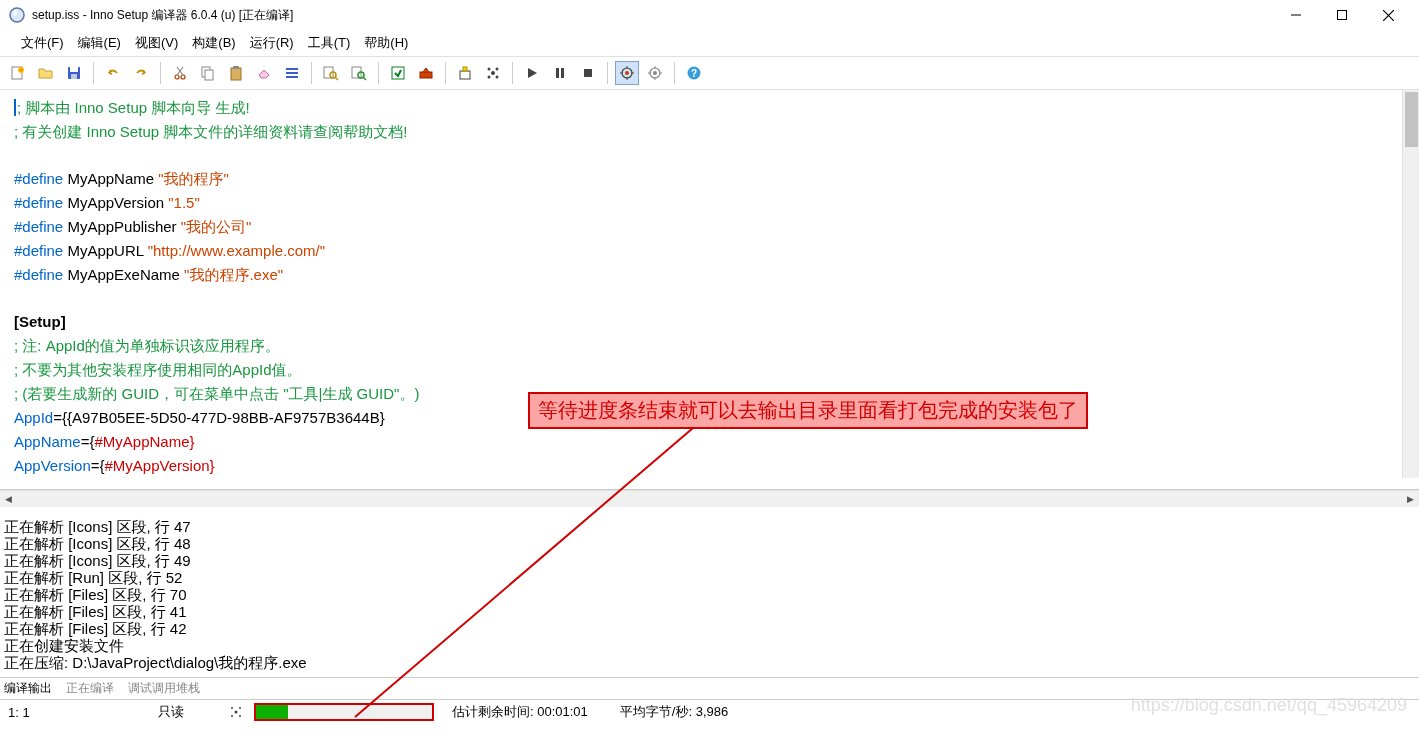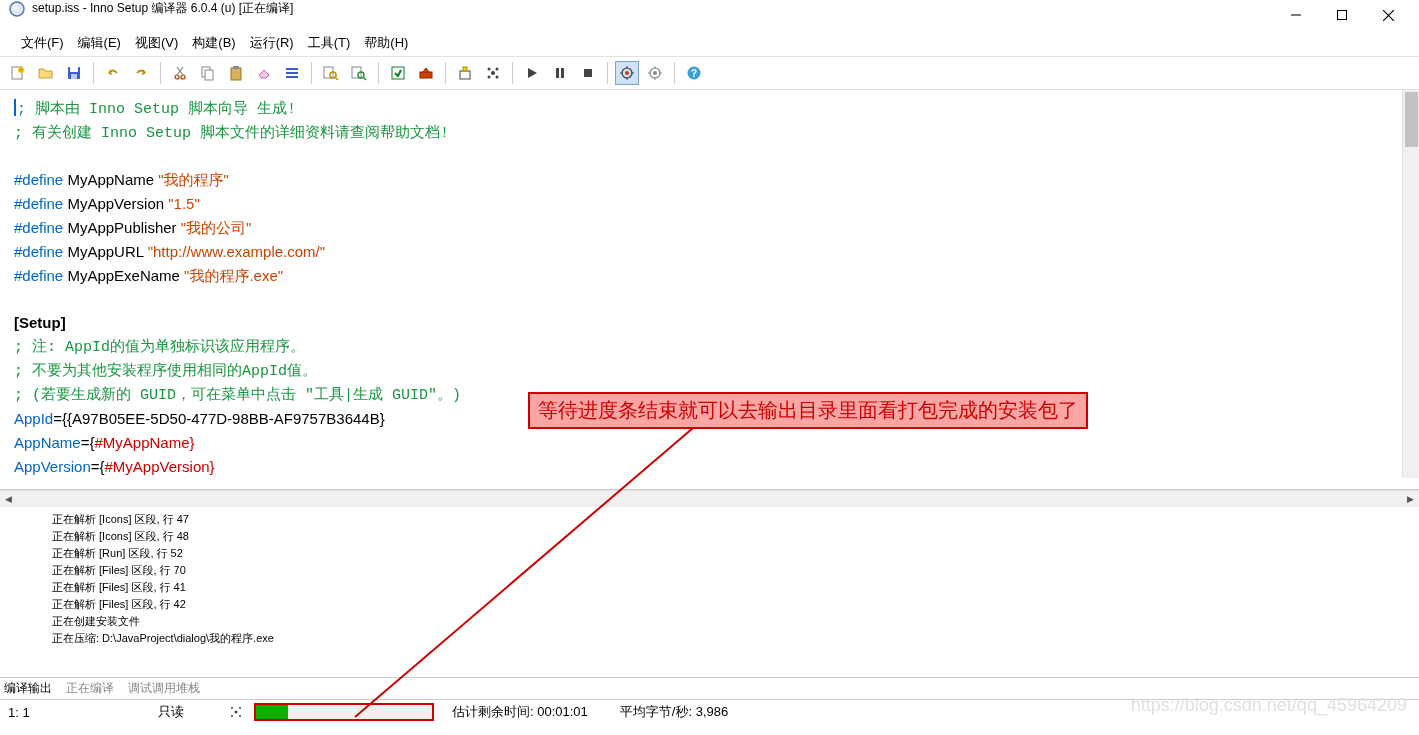--- a/index.html
+++ b/index.html
@@ -1,41 +1,41 @@
 <!DOCTYPE html>
 <html><head>
 <meta charset="utf-8">
 <style>
 * { box-sizing: border-box; margin: 0; padding: 0; font-family: "Microsoft YaHei", "Segoe UI", Tahoma, sans-serif; }
 html, body { width: 1419px; height: 735px; background: #fff; overflow: hidden; }
-.titlebar { height: 30px; display:flex; padding:0 8px; font-size:12px; color:#000; }
+.titlebar { height: 30px; display:flex; align-items:center; padding:0 8px; font-size:12px; color:#000; }
 .titlebar .app-icon { width:18px; height:18px; margin-right:6px; display:flex; align-items:center; justify-content:center; }
 .titlebar .title { flex:1; }
 .win-controls { display:flex; gap:0; }
 .win-btn { width:46px; height:30px; display:flex; align-items:center; justify-content:center; font-size:11px; color:#000; cursor:default;}
 .menubar { height:26px; display:flex; align-items:center; padding:0 21px; font-size:13px; color:#000; gap:14px;}
 .menubar span { cursor:default; }
 .toolbar { height:34px; border-top:1px solid #e0e0e0; border-bottom:1px solid #e0e0e0; display:flex; align-items:center; padding:0 6px; gap:4px;}
 .tool-btn { width:24px; height:24px; display:flex; align-items:center; justify-content:center; cursor:default; }
 .tool-btn.active { border:1px solid #7da2ce; background:#cfe2f7; }
 .tool-sep { width:1px; height:22px; background:#ccc; margin:0 3px;}
 .editor-wrap { position:relative; height:400px; border-bottom:1px solid #ccc; overflow:hidden; }
 .editor { padding:6px 14px; font-size:15px; line-height:23px; white-space:pre; overflow:auto; height:388px; font-family:"Microsoft YaHei","Consolas",monospace; color:#000;}
-.editor .comment { color:#1a9641;font-family:Liberation Mono, monospace; }
+.editor .comment { color:#1a9641; }
 .editor .directive { color:#0066cc; }
 .editor .string { color:#cc4400; }
 .editor .section { font-weight:bold; color:#000;}
 .editor .red { color:#cc0000; }
 .editor .ident { color:#0066cc; }
 .vscroll { position:absolute; right:0; top:0; width:17px; height:388px; background:#f0f0f0; border-left:1px solid #e0e0e0;}
 .vscroll .thumb { position:absolute; left:2px; top:2px; width:13px; height:55px; background:#c2c2c2;}
 .hscrollbar { height:17px; background:#f0f0f0; border-top:1px solid #e0e0e0; display:flex; align-items:center; position:relative;}
 .hscrollbar .btn { width:17px; height:17px; display:flex; align-items:center; justify-content:center; font-size:9px; color:#555;}
 .hscrollbar .track { flex:1; position:relative; height:17px;}
-.output { height:170px; overflow:auto; padding:4px 4px; font-size:11px; line-height:17px; font-family:"SimSun","Microsoft YaHei",monospace; color:#000;margin-left:48px;}
+.output { height:170px; overflow:auto; padding:11px 4px; font-size:15px; line-height:17px; font-family:"SimSun","Microsoft YaHei",monospace; color:#000;}
 .tabs { height:22px; border-top:1px solid #ccc; display:flex; align-items:center; padding:0 4px; font-size:12px; gap:14px;}
 .tabs .tab { color:#888; cursor:default;}
 .tabs .tab.active { color:#000;}
 .statusbar { height:25px; border-top:1px solid #ccc; display:flex; align-items:center; font-size:13px; padding:0 8px; gap:10px; position:relative;}
 .statusbar .cursor-pos { width:60px;}
 .statusbar .readonly { width:60px; margin-left:80px;}
 .statusbar .prog-icon { width:16px; height:16px; display:flex; align-items:center; justify-content:center;}
 .progress-box { width:180px; height:18px; border:2px solid #d00000; position:relative; background:#f0f0f0;}
 .progress-fill { position:absolute; left:0; top:0; height:100%; width:18%; background:#0bb000;}
 .statusbar .time-left { margin-left:8px;}
@@ -265,20 +265,21 @@
 </div>
 <div class="hscrollbar">
   <div class="btn">◀</div>
   <div class="track"></div>
   <div class="btn">▶</div>
 </div>
 
 <div class="output">
 <div>正在解析 [Icons] 区段, 行 47</div>
 <div>正在解析 [Icons] 区段, 行 48</div>
+<div>正在解析 [Icons] 区段, 行 49</div>
 <div>正在解析 [Run] 区段, 行 52</div>
 <div>正在解析 [Files] 区段, 行 70</div>
 <div>正在解析 [Files] 区段, 行 41</div>
 <div>正在解析 [Files] 区段, 行 42</div>
 <div>正在创建安装文件</div>
 <div>   正在压缩: D:\JavaProject\dialog\我的程序.exe</div>
 </div>
 
 <div class="tabs">
   <span class="tab active">编译输出</span>

